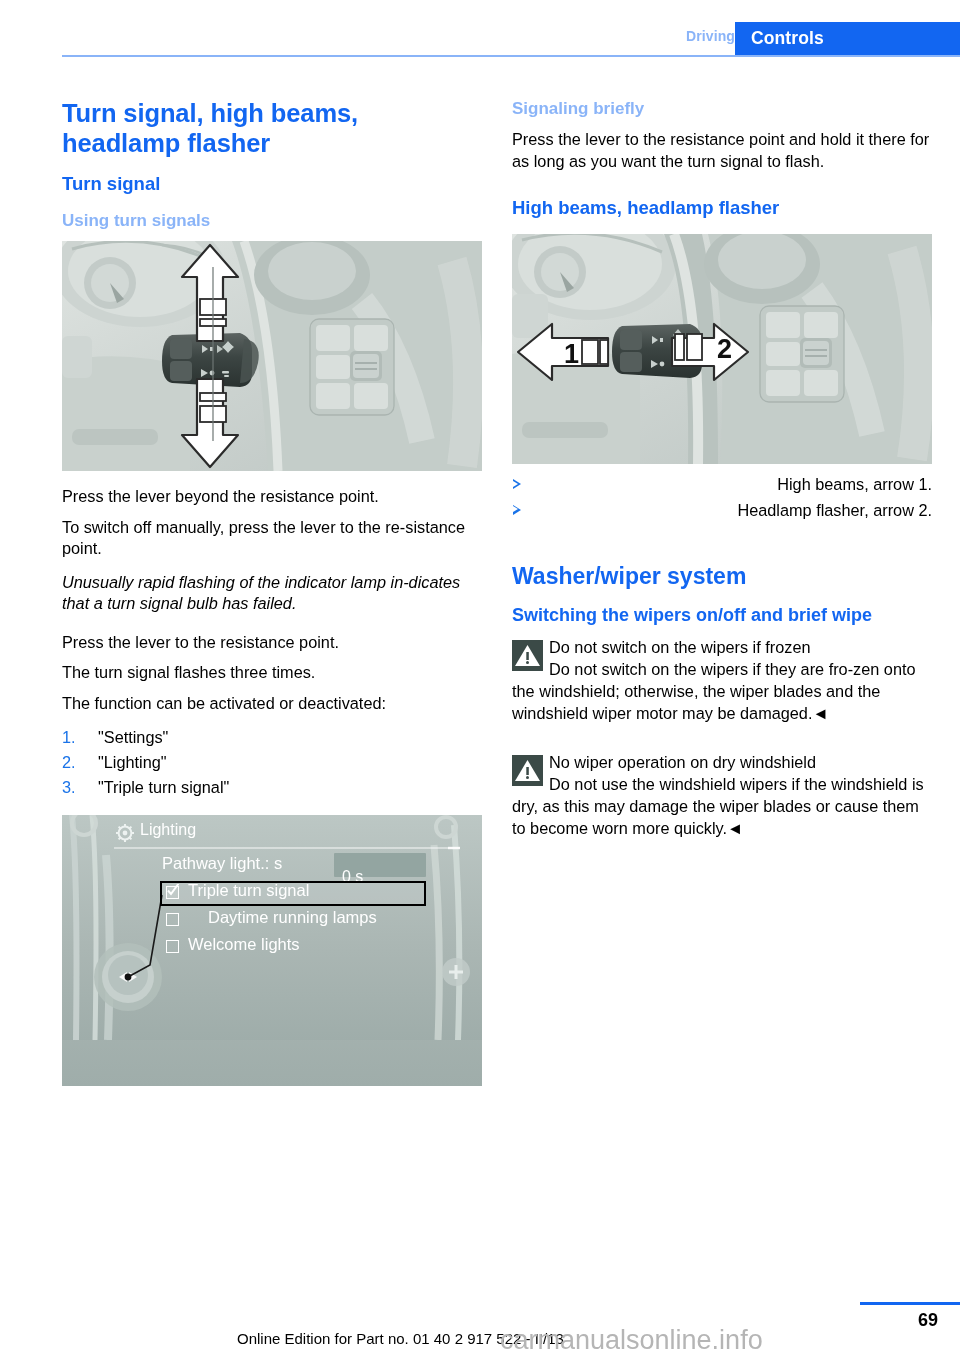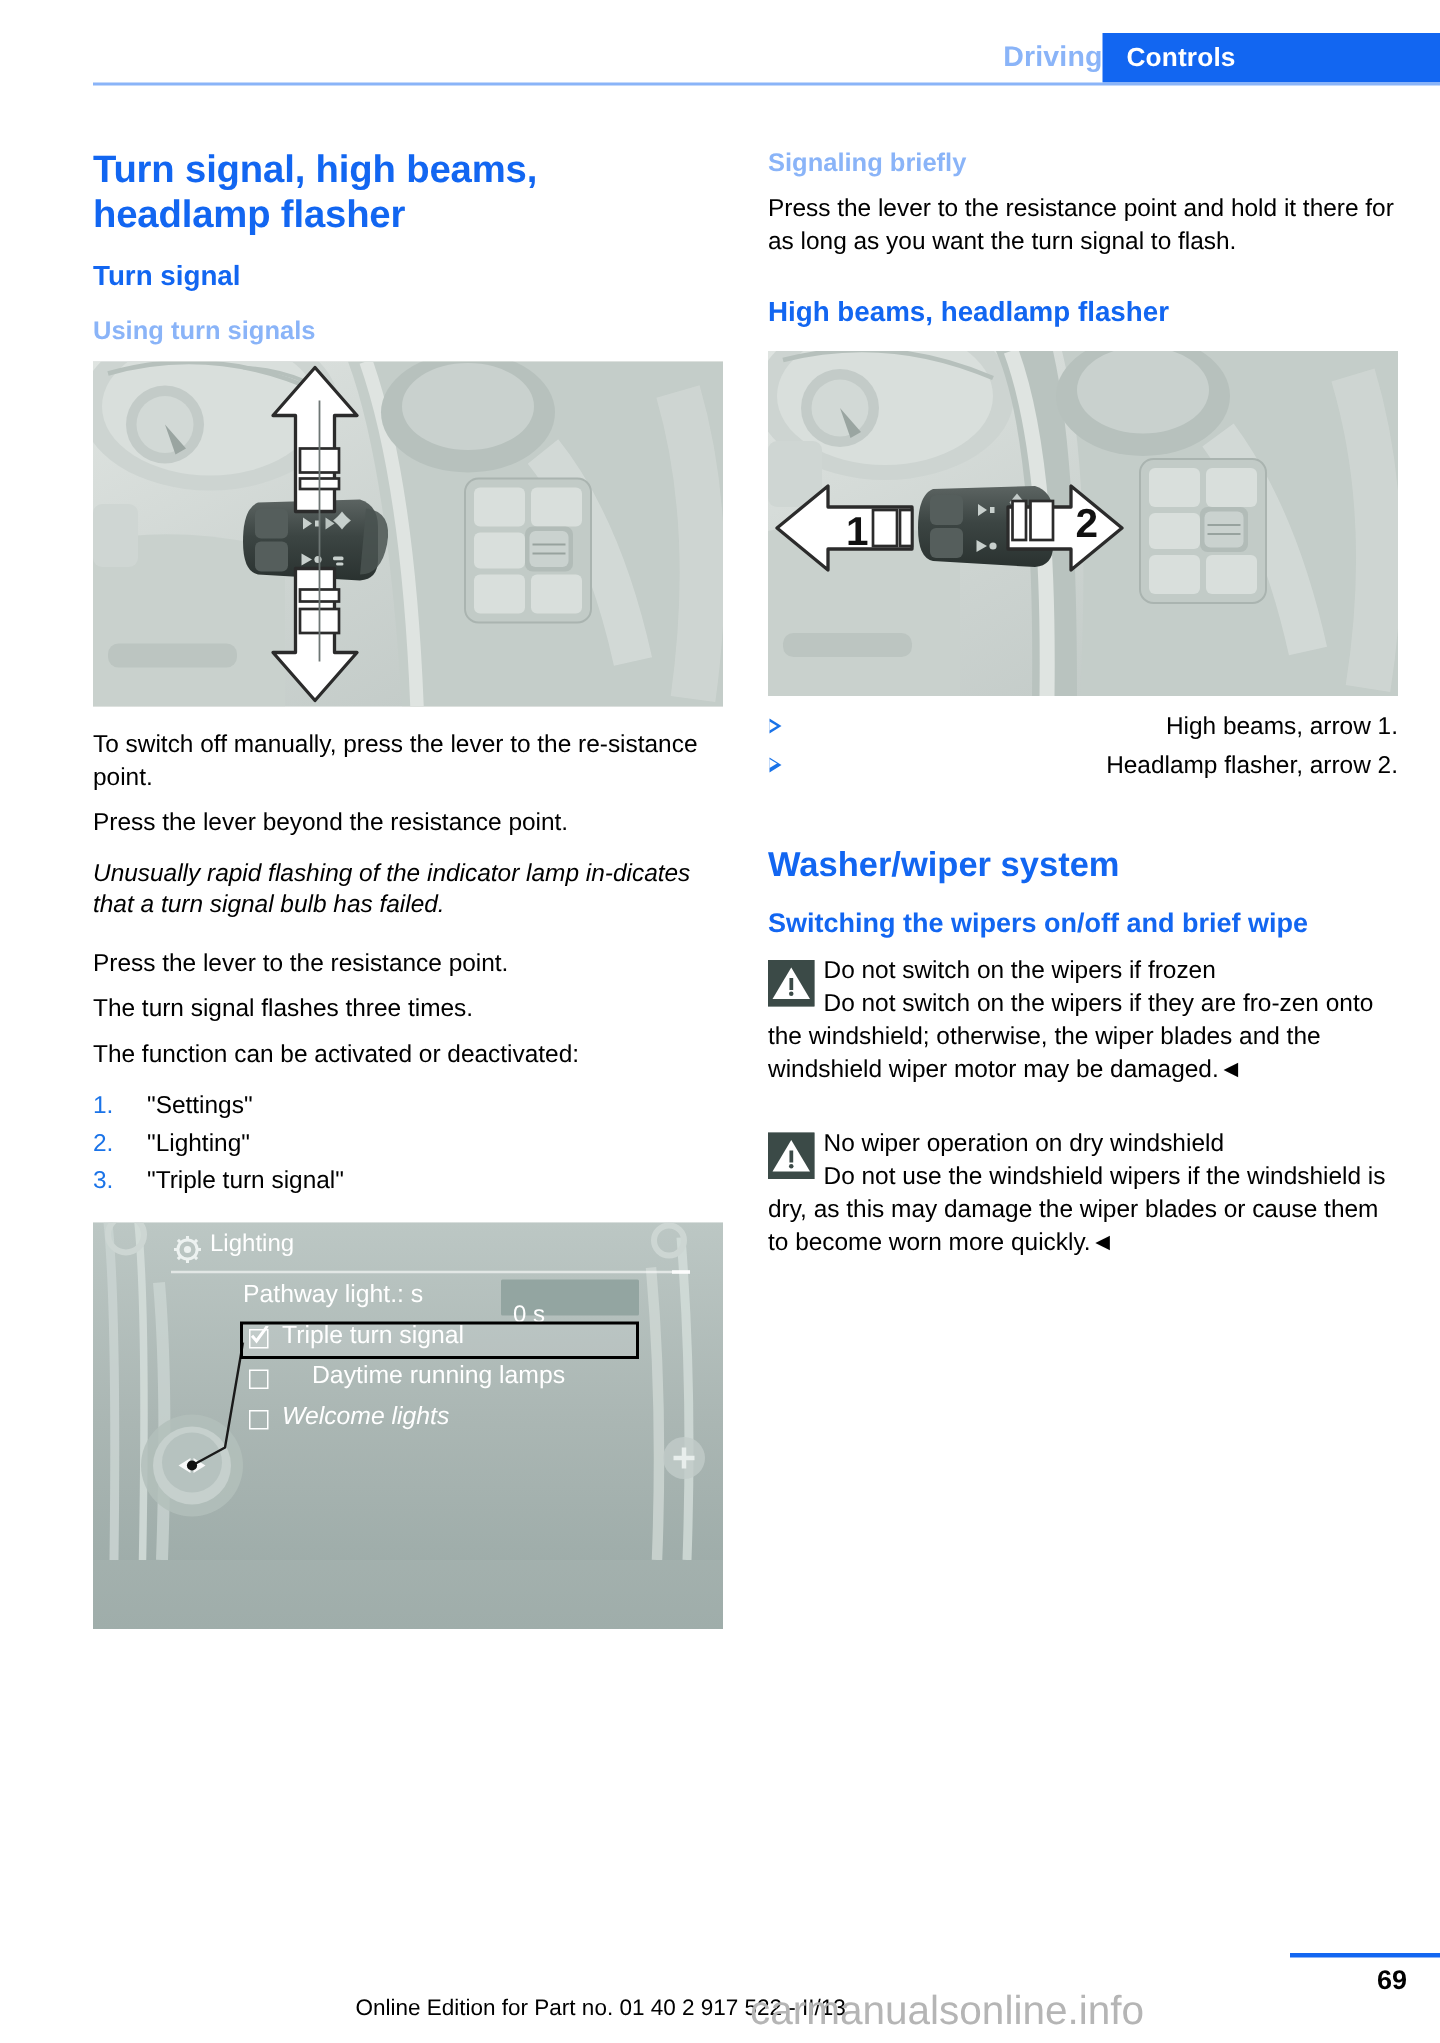--- a/index.html
+++ b/index.html
@@ -7,21 +7,21 @@
   body{
     width:960px; height:1362px; position:relative; overflow:hidden;
     font-family:"Liberation Sans", sans-serif;
     color:#000;
   }
 
   
   #header{ position:absolute; left:0; top:0; width:960px; height:62px; }
   #tab-driving{
     position:absolute; right:225px; top:28px;
-    font-size:19px; font-weight:bold; color:#8ab4f8; letter-spacing:0.1px;
+    font-size:14px; font-weight:bold; color:#8ab4f8; letter-spacing:0.1px;
   }
   #tab-controls-bg{
     position:absolute; left:735px; top:22px; width:225px; height:33px;
     background:#1266f1;
   }
   #tab-controls-label{
     position:absolute; left:751px; top:28px;
     font-size:17.5px; font-weight:bold; color:#ffffff; letter-spacing:0.1px;
   }
   #header-rule{
@@ -254,22 +254,22 @@
         <rect x="138" y="78" width="26" height="7"></rect>
         <rect x="138" y="152" width="26" height="8"></rect>
         <rect x="138" y="165" width="26" height="16"></rect>
       </g>
       <line x1="151" y1="26" x2="151" y2="200" stroke="#6d7674" stroke-width="1.2"></line>
     </svg>
   </div>
 
   <div class="spacer-md"></div>
 
+  <p class="body">Press the lever beyond the resistance point.</p>
   <p class="body">To switch off manually, press the lever to the re-sistance point.</p>
-  <p class="body">Press the lever beyond the resistance point.</p>
   <p class="body gap">Unusually rapid flashing of the indicator lamp in-dicates that a turn signal bulb has failed.</p>
 
   <div class="spacer-sm"></div>
 
 
   <p class="body">Press the lever to the resistance point.</p>
   <p class="body">The turn signal flashes three times.</p>
   <p class="body">The function can be activated or deactivated:</p>
 
   <ol class="numlist">
@@ -352,21 +352,21 @@
       <svg width="13" height="13" viewBox="0 0 13 13" style="position:absolute;left:-1px;top:-3px">
         <path d="M2 6.5 L5 10 L13 -1" stroke="#ffffff" stroke-width="2" fill="none"></path>
       </svg>
     </div>
     <div class="row" style="top:66px; left:126px;">Triple turn signal</div>
 
     <div class="cb" style="left:104px; top:98px;"></div>
     <div class="row" style="top:93px; left:126px;margin-left:20px;">Daytime running lamps</div>
 
     <div class="cb" style="left:104px; top:125px;"></div>
-    <div class="row" style="top:120px; left:126px;font-style:italic;">Welcome lights</div>
+    <div class="row" style="top:120px; left:126px;">Welcome lights</div>
   </div>
 
 </div>
 
 <div class="col" id="col-right">
 
   <h3 class="sub">Signaling briefly</h3>
   <p class="body">Press the lever to the resistance point and hold it there for as long as you want the turn signal to flash.</p>
 
   <div class="spacer-md"></div>

